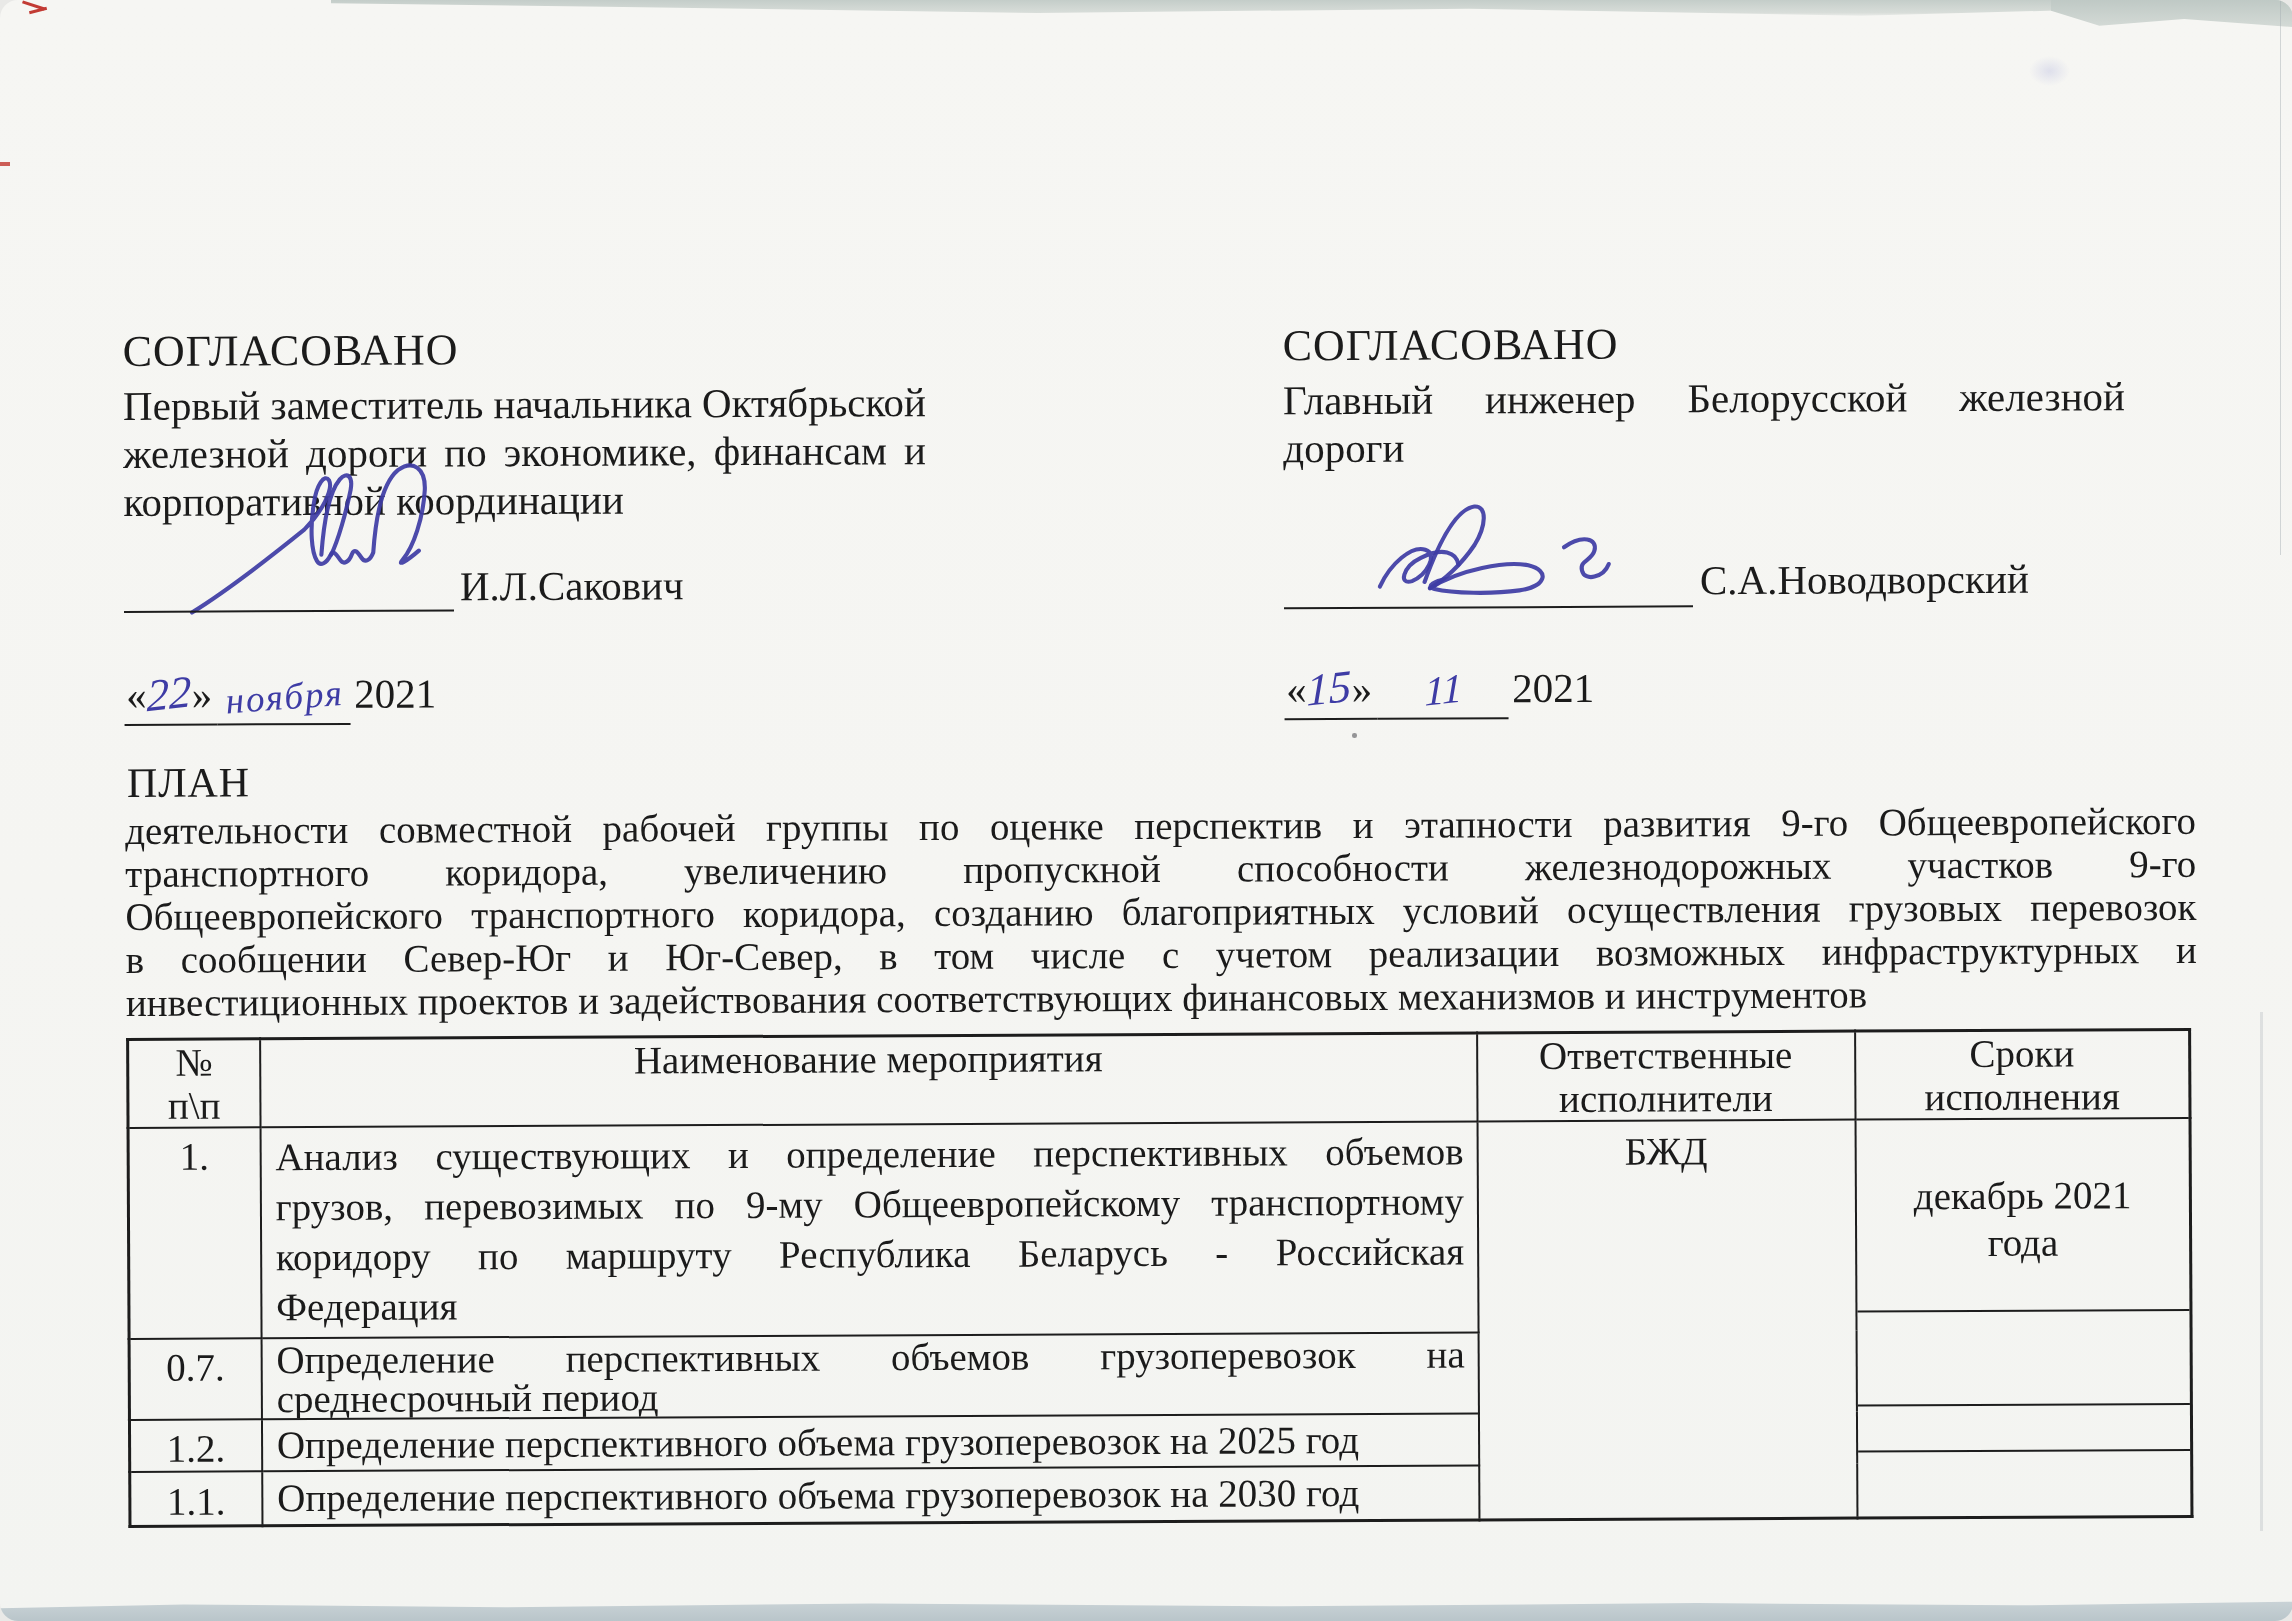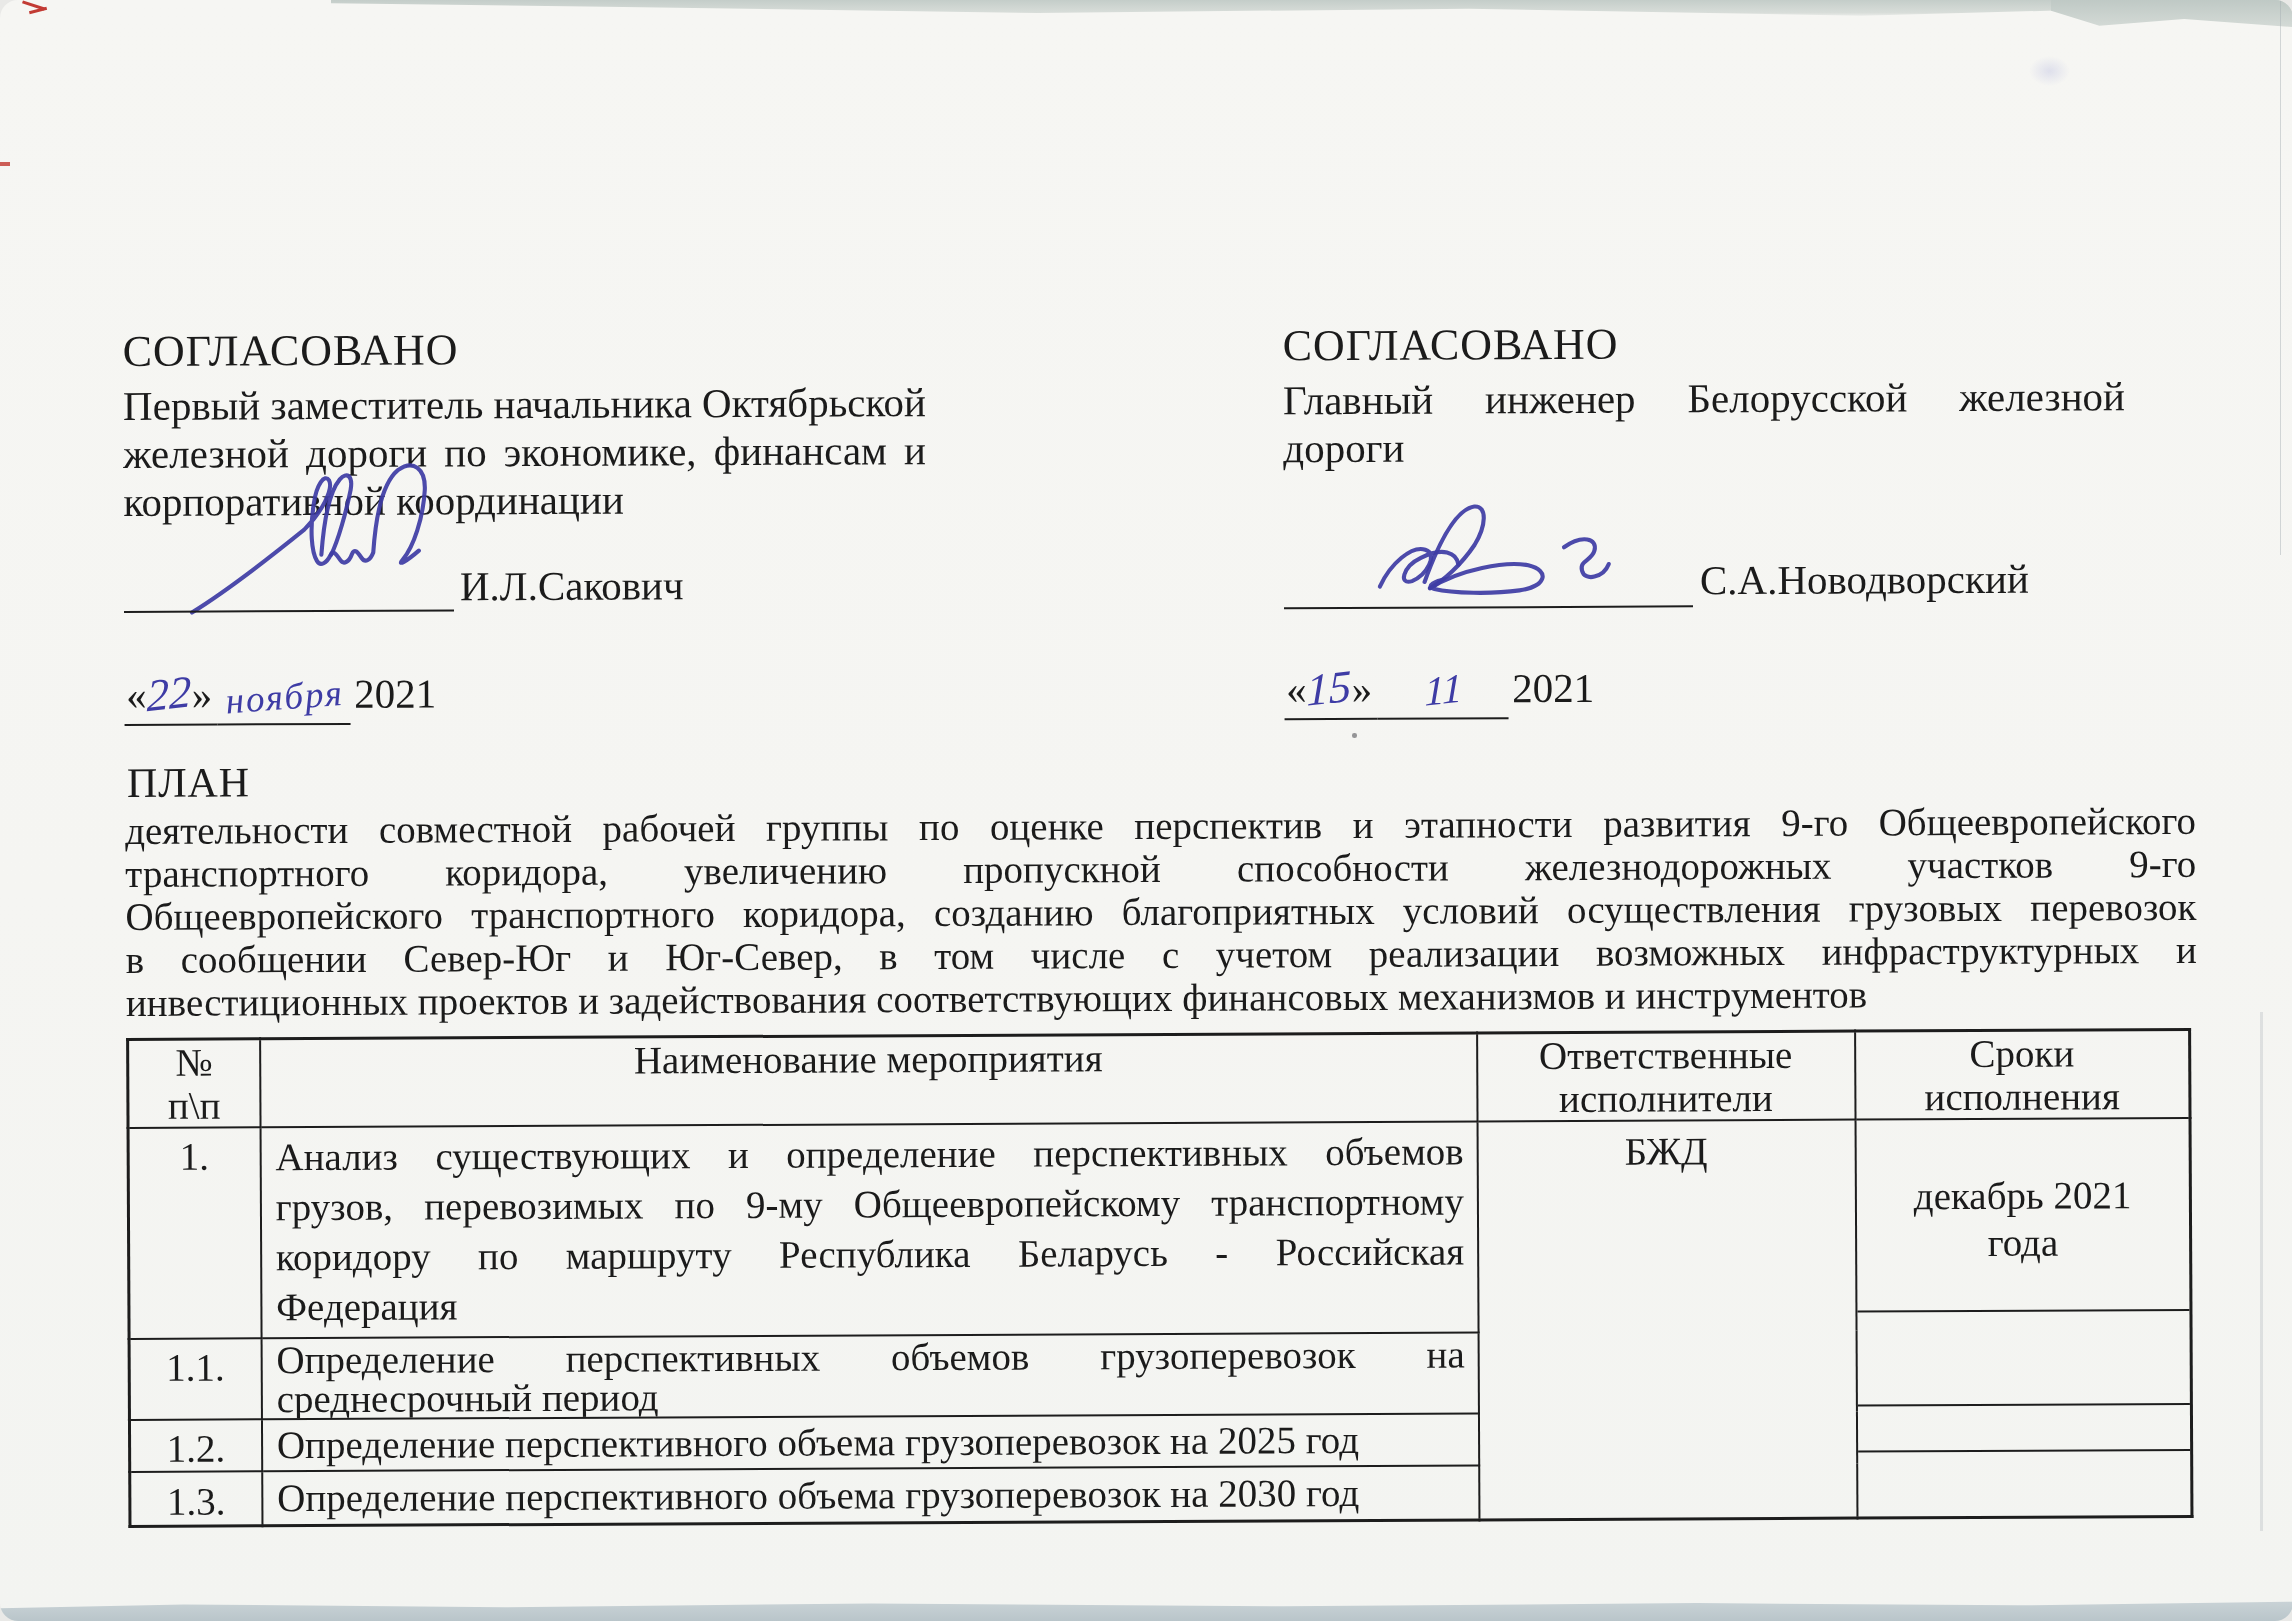--- a/index.html
+++ b/index.html
@@ -181,34 +181,34 @@
           <td class="resp" rowspan="4">БЖД</td>
           <td class="dlc" rowspan="4">
             <div>декабрь 2021
 года</div>
             <div class="dl-line" style="top:190px"></div>
             <div class="dl-line" style="top:284px"></div>
             <div class="dl-line" style="top:330px"></div>
           </td>
         </tr>
         <tr class="r2">
-          <td class="numc">1.1.</td>
+          <td class="numc">0.7.</td>
           <td class="act jlines">
               <div>Определение перспективных объемов грузоперевозок на</div>
               <div>среднесрочный период</div>
             </td>
         </tr>
         <tr class="r3">
           <td class="numc">1.2.</td>
           <td class="act jlines">
               <div>Определение перспективного объема грузоперевозок на 2025 год</div>
             </td>
         </tr>
         <tr class="r4">
-          <td class="numc">1.3.</td>
+          <td class="numc">1.1.</td>
           <td class="act jlines">
               <div>Определение перспективного объема грузоперевозок на 2030 год</div>
             </td>
         </tr>
       </tbody>
     </table>
   </div>
 
   <div class="edge-top"></div>
   <div class="edge-top-corner"></div>

